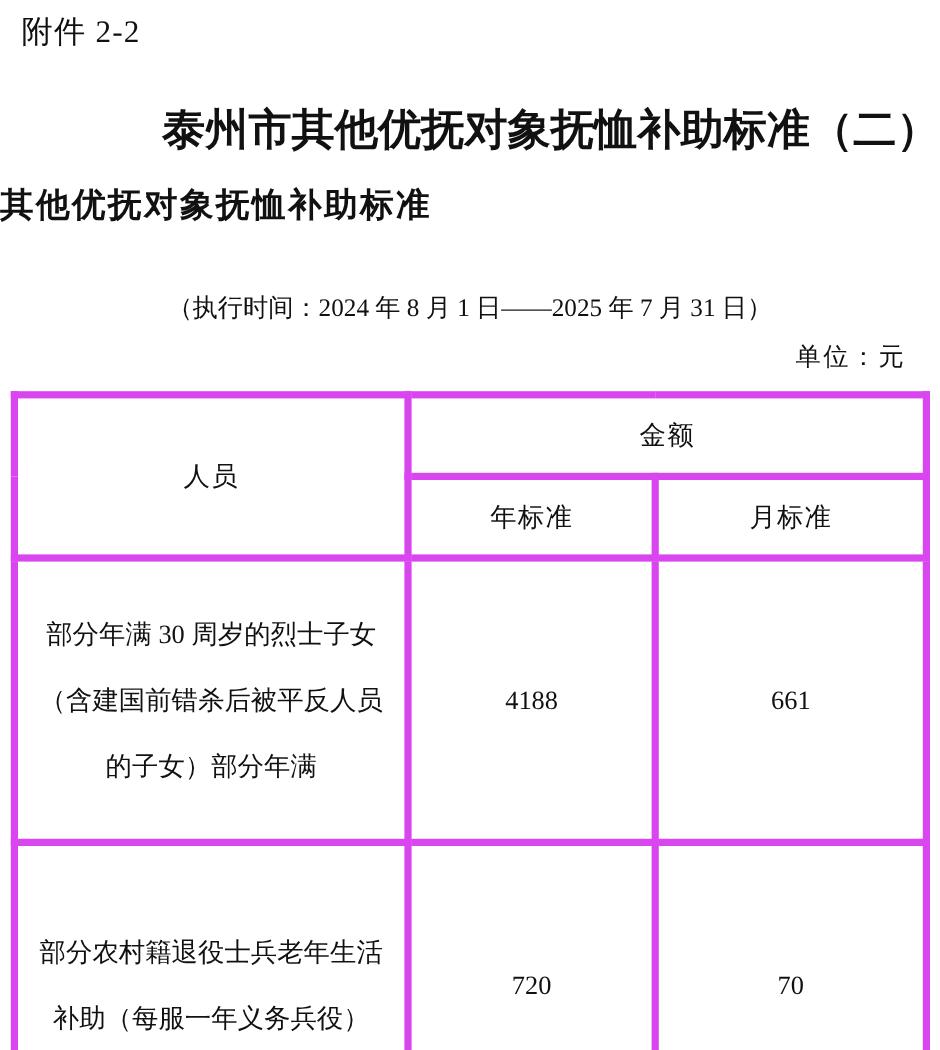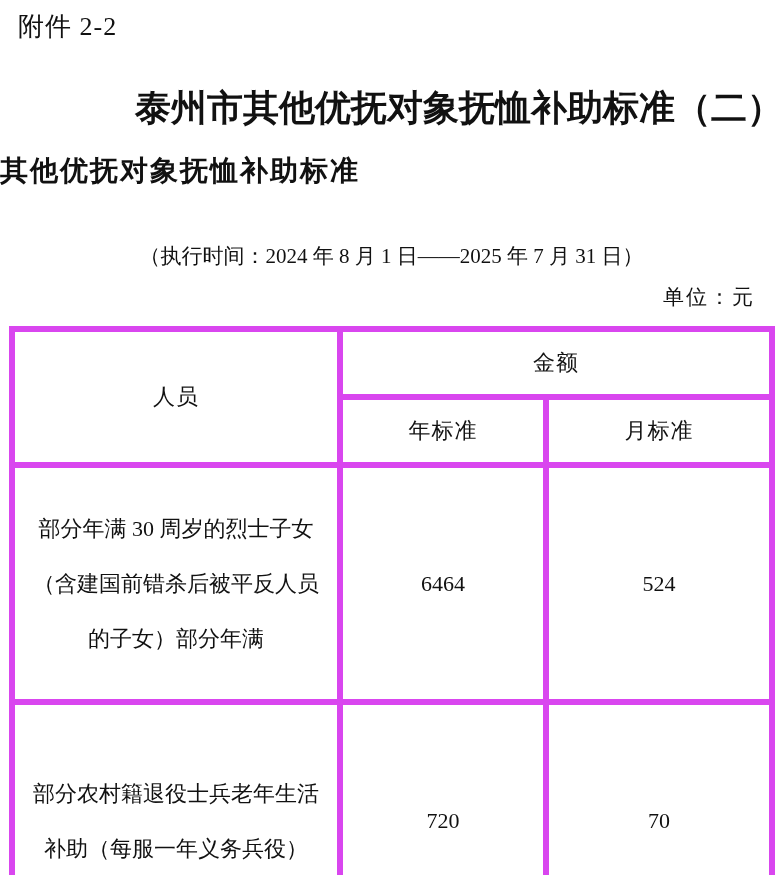--- a/index.html
+++ b/index.html
@@ -123,22 +123,22 @@
     <tr class="hdr-row-2">
       <td class="hdr">年标准</td>
       <td class="hdr">月标准</td>
     </tr>
     <tr class="data-row-1">
       <td>
         <div class="cell-line">部分年满 30 周岁的烈士子女</div>
         <div class="cell-line">（含建国前错杀后被平反人员</div>
         <div class="cell-line">的子女）部分年满</div>
       </td>
-      <td class="num-cell">6464</td>
-      <td class="num-cell">524</td>
+      <td class="num-cell">4188</td>
+      <td class="num-cell">661</td>
     </tr>
     <tr class="data-row-2">
       <td>
         <div class="cell-line">部分农村籍退役士兵老年生活</div>
         <div class="cell-line">补助（每服一年义务兵役）</div>
       </td>
       <td class="num-cell">720</td>
       <td class="num-cell">70</td>
     </tr>
   </tbody>

